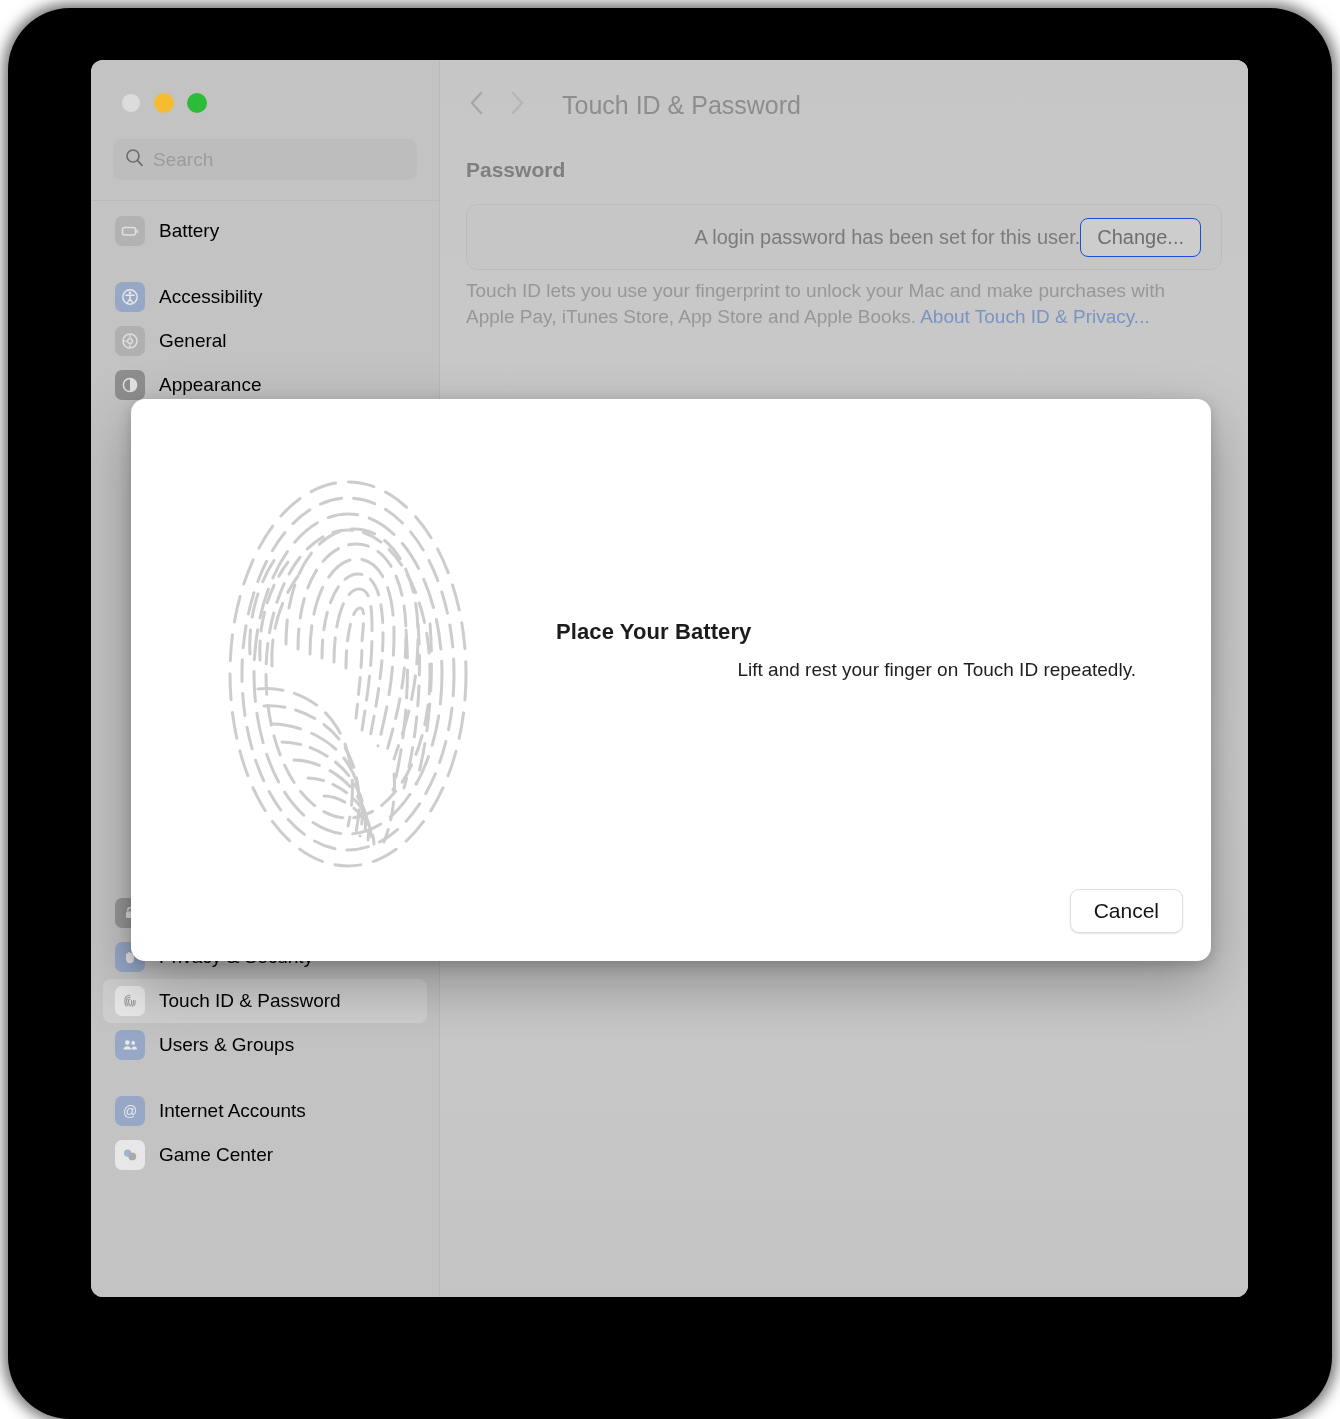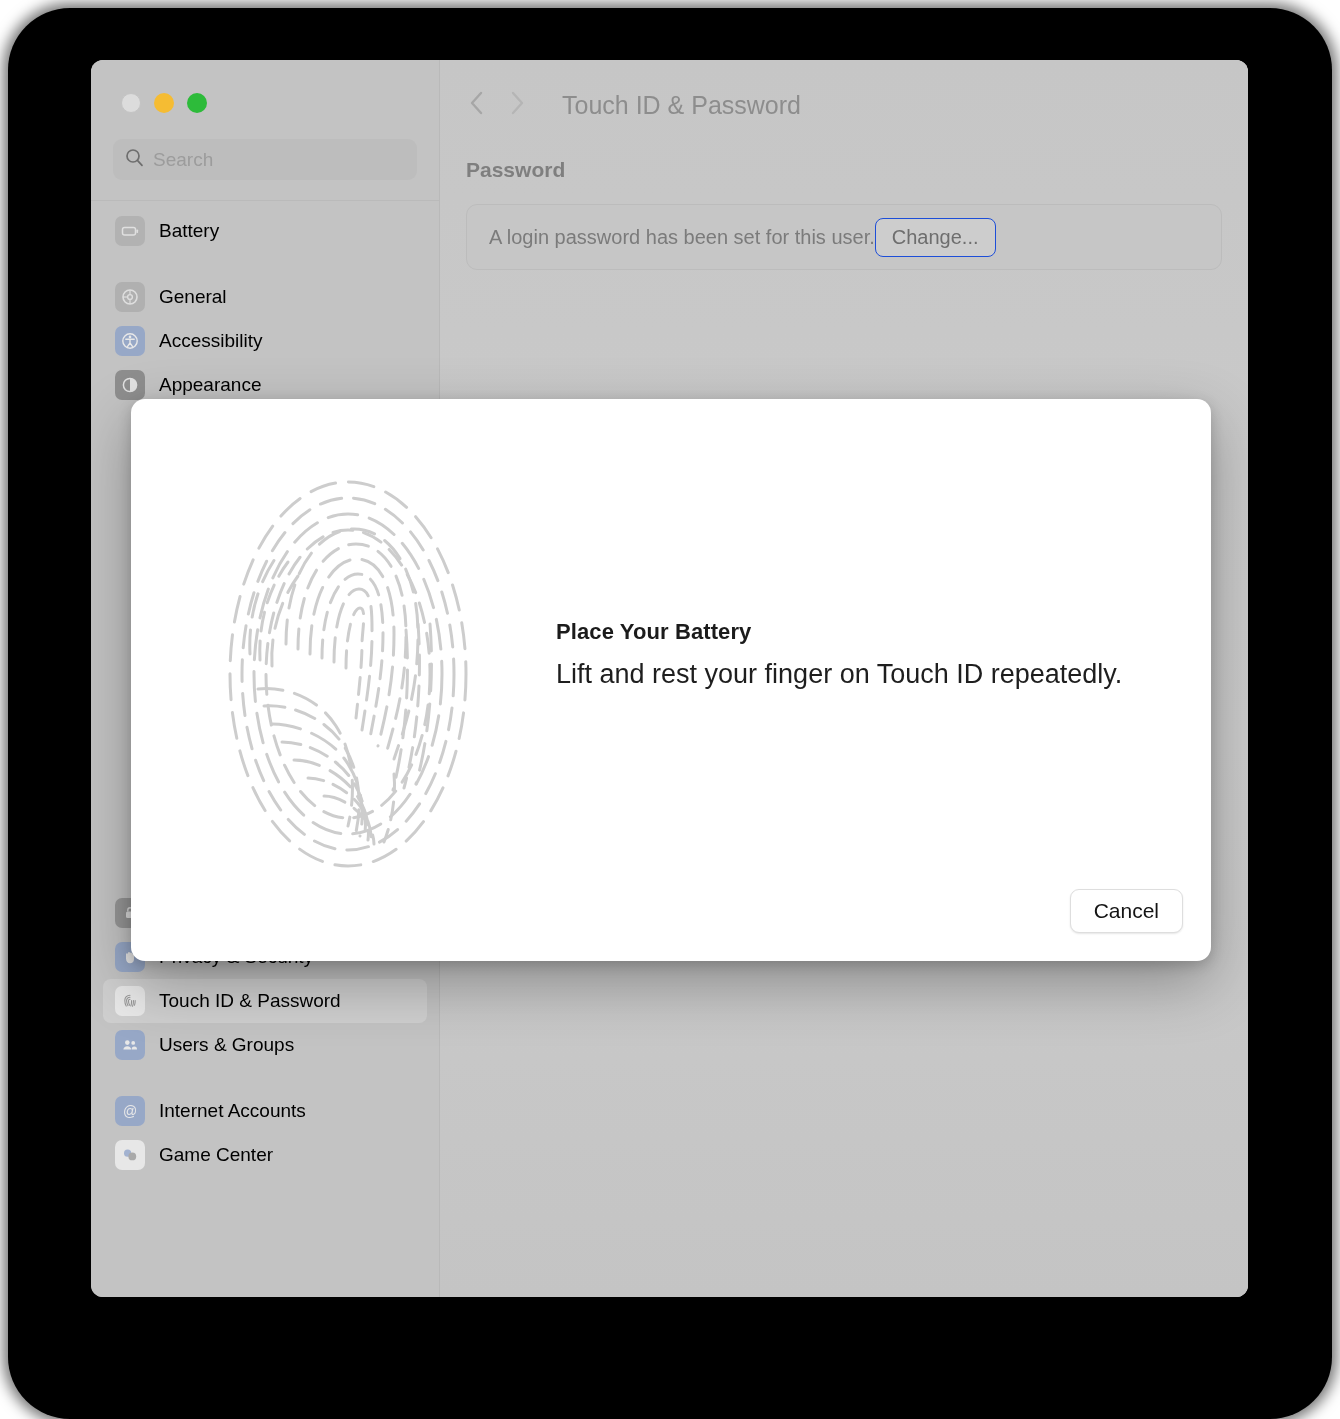--- a/index.html
+++ b/index.html
@@ -134,21 +134,21 @@
   }
 
   #password-box {
     margin-top: 22px;
     background: #c6c6c6;
     border: 1px solid #bcbcbc;
     border-radius: 11px;
     height: 66px;
     display: flex;
     align-items: center;
-    justify-content: flex-start;
+    justify-content: flex-end;
     padding: 0 20px 0 22px;
   }
   #password-text { font-size: 20px; color: #7b7b7b; }
   #change-button {
     font-size: 20px;
     color: #6e6e6e;
     background: #cdcdcd;
     border: 1px solid #1d4ed8;
     border-radius: 8px;
     padding: 7px 16px;
@@ -188,22 +188,23 @@
     width: 580px;
   }
   #sheet-title {
     font-size: 22px;
     font-weight: 700;
     color: #1b1b1b;
     letter-spacing: .1px;
   }
   #sheet-sub {
     margin-top: 14px;
-    font-size: 27px;
+    font-size: 19px;
     color: #1e1e1e;
+    text-align: right;
   }
 
   #cancel-button {
     position: absolute;
     right: 28px;
     bottom: 28px;
     font-size: 21px;
     color: #141414;
     background: #ffffff;
     border: 1px solid #dedede;
@@ -248,41 +249,41 @@
           <svg width="20" height="20" viewBox="0 0 20 20">
             <rect x="2.5" y="6.5" width="13" height="7.5" rx="2" fill="none" stroke="#f2f2f2" stroke-width="1.5"></rect>
             <rect x="16.4" y="8.6" width="1.7" height="3.3" rx="0.7" fill="#f2f2f2"></rect>
           </svg>
         </span>
         <span class="nav-label">Battery</span>
       </div>
       <div class="nav-gap"></div>
 
       <div class="nav-item">
+        <span class="nav-icon" style="background:#7d98cb">
+          <svg width="20" height="20" viewBox="0 0 20 20">
+            <circle cx="10" cy="10" r="7.2" fill="none" stroke="#ffffff" stroke-width="1.4"></circle>
+            <circle cx="10" cy="5.9" r="1.3" fill="#ffffff"></circle>
+            <path d="M5.8 8.3 L14.2 8.3 M10 8.3 L10 12 M10 12 L7.6 15.4 M10 12 L12.4 15.4" stroke="#ffffff" stroke-width="1.4" fill="none" stroke-linecap="round"></path>
+          </svg>
+        </span>
+        <span class="nav-label">Accessibility</span>
+      </div>
+
+      <div class="nav-item">
         <span class="nav-icon" style="background:#a5a5a5">
           <svg width="20" height="20" viewBox="0 0 20 20">
             <circle cx="10" cy="10" r="7" fill="none" stroke="#f0f0f0" stroke-width="1.6"></circle>
             <circle cx="10" cy="10" r="2.4" fill="none" stroke="#f0f0f0" stroke-width="1.4"></circle>
             <line x1="10" y1="3" x2="10" y2="7.6" stroke="#f0f0f0" stroke-width="1.2"></line>
             <line x1="10" y1="12.4" x2="10" y2="17" stroke="#f0f0f0" stroke-width="1.2"></line>
             <line x1="3" y1="10" x2="7.6" y2="10" stroke="#f0f0f0" stroke-width="1.2"></line>
           </svg>
         </span>
         <span class="nav-label">General</span>
-      </div>
-
-      <div class="nav-item">
-        <span class="nav-icon" style="background:#7d98cb">
-          <svg width="20" height="20" viewBox="0 0 20 20">
-            <circle cx="10" cy="10" r="7.2" fill="none" stroke="#ffffff" stroke-width="1.4"></circle>
-            <circle cx="10" cy="5.9" r="1.3" fill="#ffffff"></circle>
-            <path d="M5.8 8.3 L14.2 8.3 M10 8.3 L10 12 M10 12 L7.6 15.4 M10 12 L12.4 15.4" stroke="#ffffff" stroke-width="1.4" fill="none" stroke-linecap="round"></path>
-          </svg>
-        </span>
-        <span class="nav-label">Accessibility</span>
       </div>
 
       <div class="nav-item">
         <span class="nav-icon" style="background:#6e6e6e">
           <svg width="20" height="20" viewBox="0 0 20 20">
             <circle cx="10" cy="10" r="6.6" fill="none" stroke="#f5f5f5" stroke-width="1.5"></circle>
             <path d="M10 3.4 A6.6 6.6 0 0 1 10 16.6 Z" fill="#f5f5f5"></path>
           </svg>
         </span>
         <span class="nav-label">Appearance</span>
@@ -378,20 +379,24 @@
     </div>
 
     <div class="section-heading">Password</div>
 
     <div id="password-box">
       <span id="password-text">A login password has been set for this user.</span>
       <button id="change-button">Change...</button>
     </div>
 
 
+    <div id="touchid-desc">
+      <span>Touch ID lets you use your fingerprint to unlock your Mac and make purchases with Apple Pay, iTunes Store, App Store and Apple Books.</span>
+      <span id="touchid-link">About Touch ID &amp; Privacy...</span>
+    </div>
 
   </div>
 </div>
 
 <div id="sheet">
 
   <div id="fp-wrap">
     <svg viewBox="0 0 245 400" preserveAspectRatio="xMidYMid meet">
       <g fill="none" stroke="#cdcdcd" stroke-width="3" stroke-linecap="round" stroke-dasharray="26 13">
         <ellipse cx="122" cy="200" rx="118" ry="192"></ellipse>

